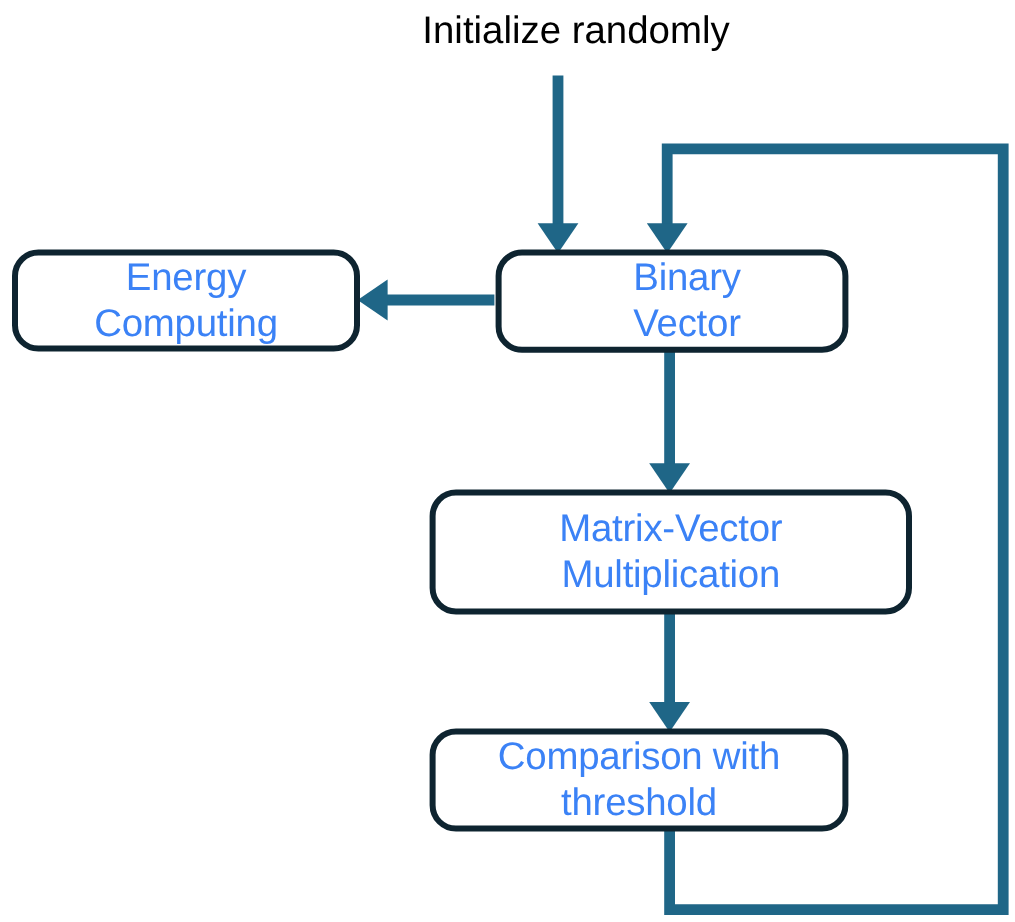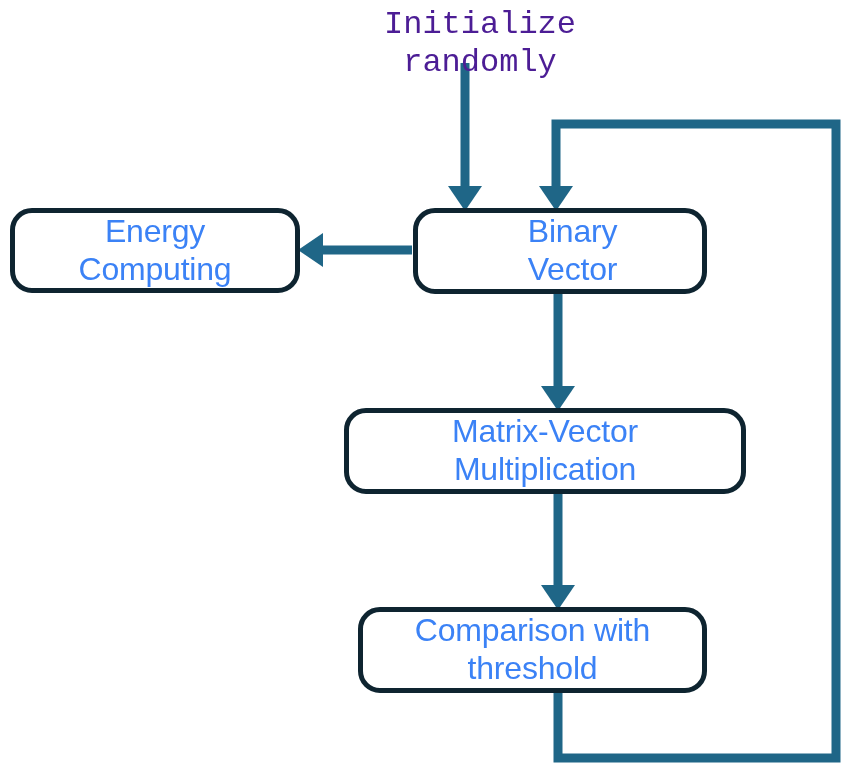--- a/index.html
+++ b/index.html
@@ -51,39 +51,39 @@
     height: 85px;
   }
   #node-binary-vector {
     left: 413px;
     top: 208px;
     width: 294px;
     height: 86px;
     padding-left: 25px;
   }
   #node-matrix-vector {
-    left: 344px;
+    left: 358px;
     top: 408px;
     width: 402px;
-    height: 86px;
+    height: 104px;
   }
   #node-comparison {
     left: 358px;
     top: 607px;
     width: 349px;
     height: 86px;
   }
   #caption-initialize {
     position: absolute;
     left: 300px;
     top: 6px;
     width: 360px;
     text-align: center;
-    color: #4c1d95;
-    font-family: Liberation Mono, monospace;
+    color: #000000;
+    font-family: Liberation Sans, sans-serif;
     font-size: 32px;
     line-height: 1.2;
     z-index: 3;
   }
 </style>
 </head>
 <body>
 
 <div id="diagram-root">
 

